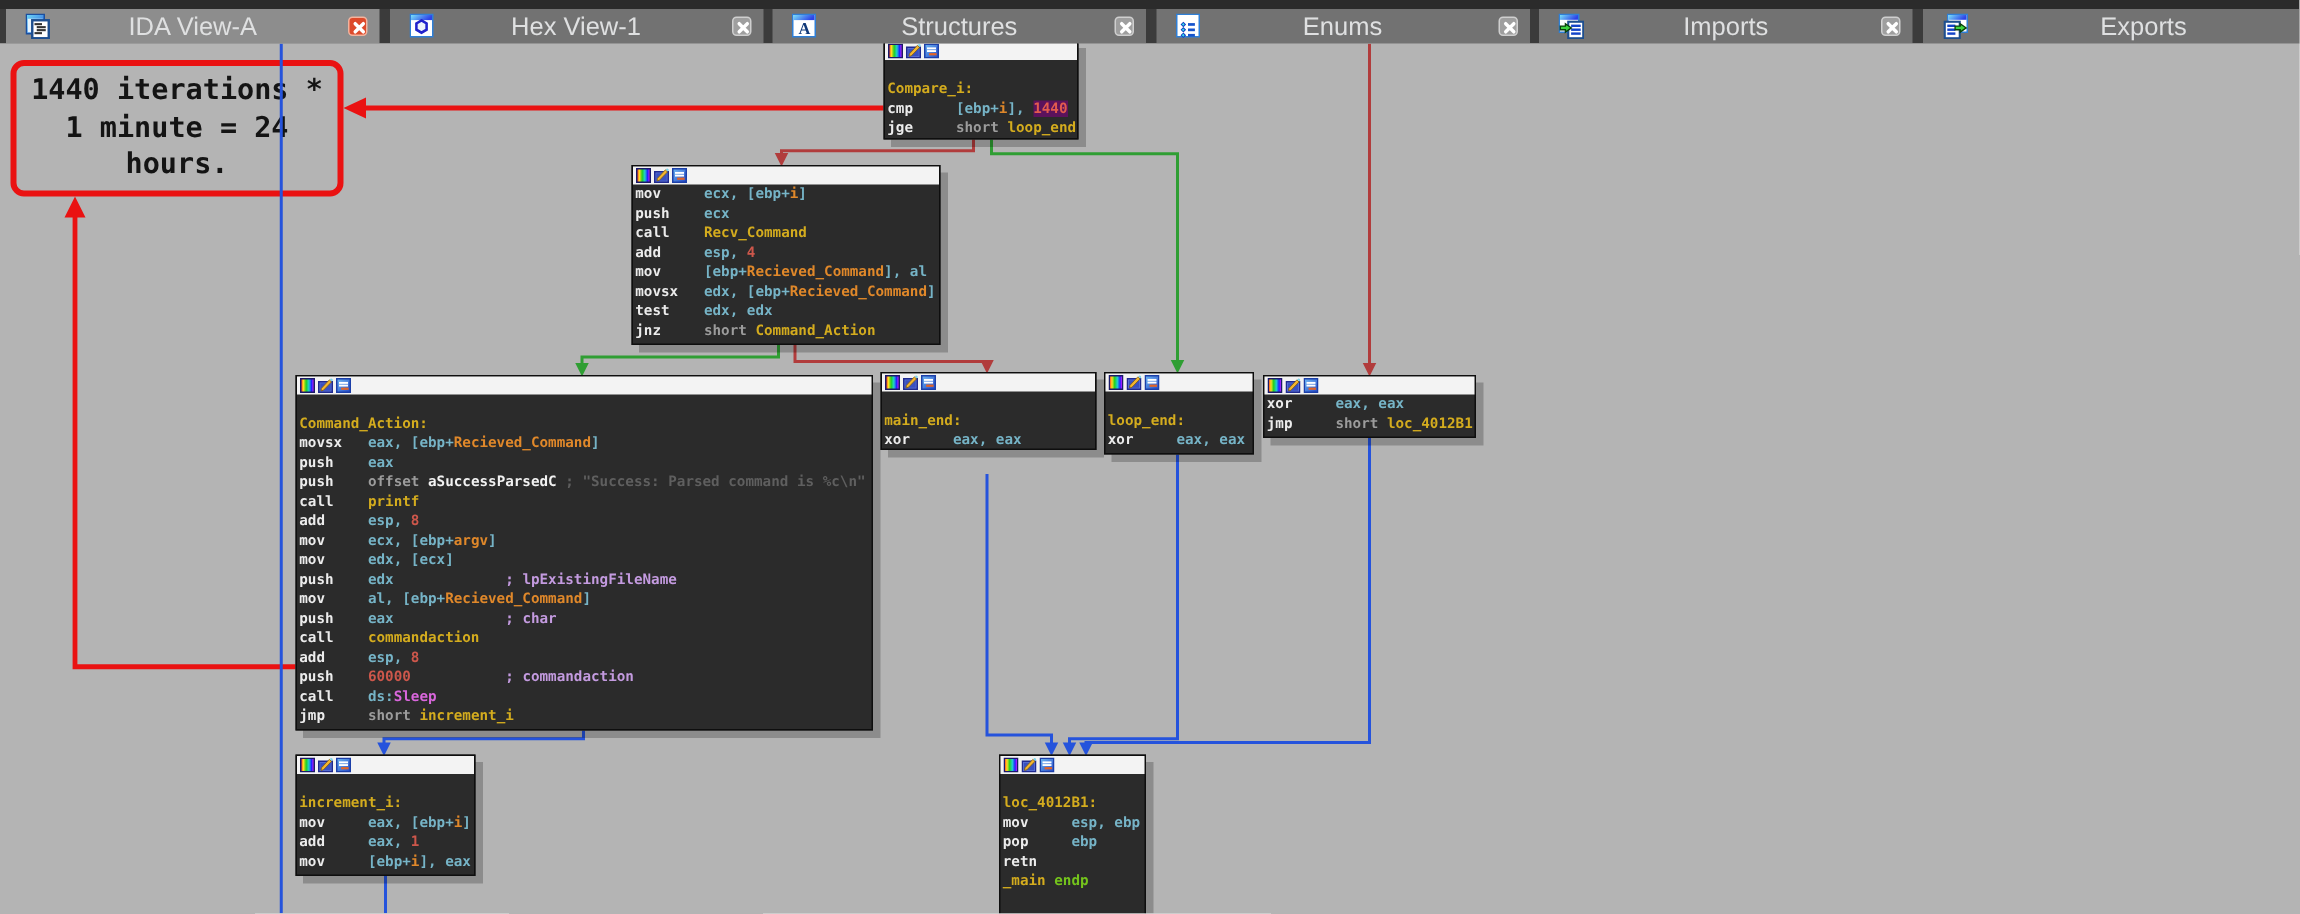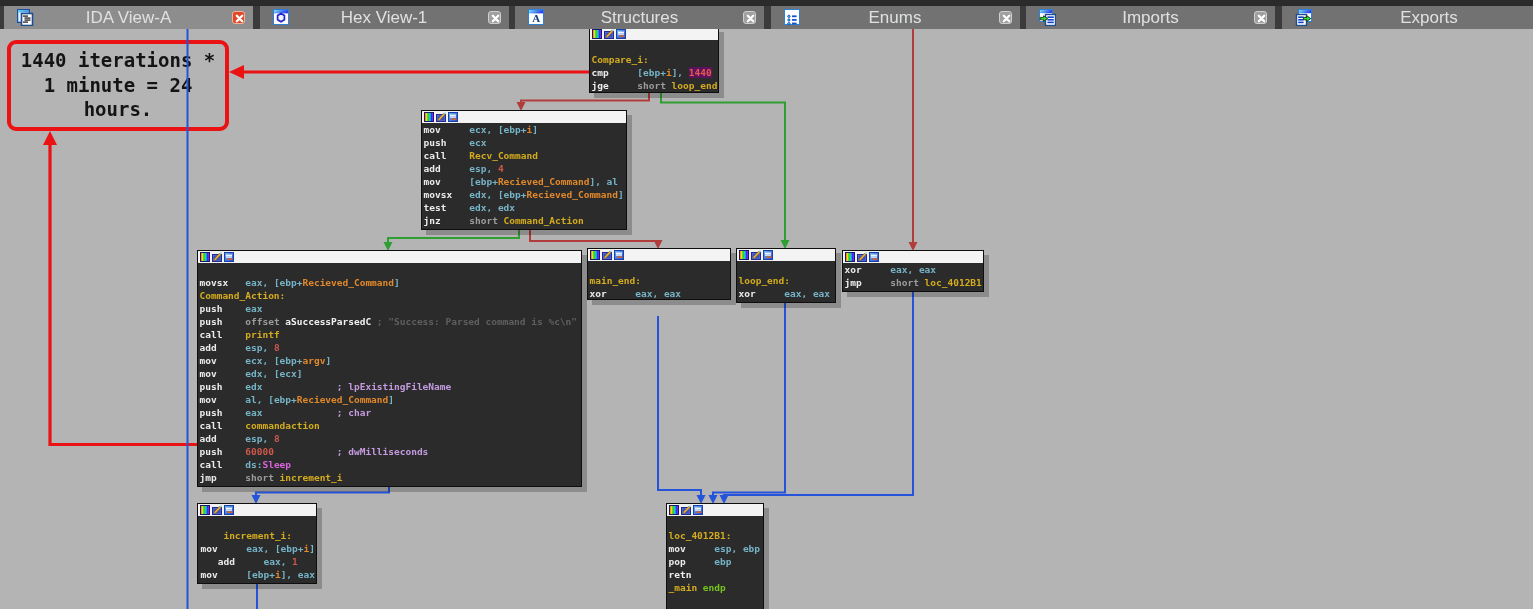--- a/index.html
+++ b/index.html
@@ -326,34 +326,34 @@
      <rect x="3.4" y="6.4" width="5" height="1.5" fill="#e06428"></rect>
      <defs>
                   <linearGradient id="tvg" x1="0" y1="0" x2="1" y2="1">
        <stop offset="0" stop-color="#6db8f2"></stop>
                     <stop offset="1" stop-color="#2448c8"></stop>
                   </linearGradient>
                 </defs>
               </svg></span></div>
           <div class="node-body">
             <div class="asmline"></div>
+            <div class="asmline"><span class="t-loc">Command_Action:</span></div>
             <div class="asmline"><span class="t-mn">movsx</span><span class="t-mn">   </span><span class="t-reg">eax, [ebp+</span><span class="t-var">Recieved_Command</span><span class="t-reg">]</span></div>
-            <div class="asmline"><span class="t-loc">Command_Action:</span></div>
             <div class="asmline"><span class="t-mn">push</span><span class="t-mn">    </span><span class="t-reg">eax</span></div>
             <div class="asmline"><span class="t-mn">push</span><span class="t-mn">    </span><span class="t-kw">offset </span><span class="t-str">aSuccessParsedC</span><span class="t-cmtg"> ; "Success: Parsed command is %c\n"</span></div>
             <div class="asmline"><span class="t-mn">call</span><span class="t-mn">    </span><span class="t-loc">printf</span></div>
             <div class="asmline"><span class="t-mn">add</span><span class="t-mn">     </span><span class="t-reg">esp, </span><span class="t-num">8</span></div>
             <div class="asmline"><span class="t-mn">mov</span><span class="t-mn">     </span><span class="t-reg">ecx, [ebp+</span><span class="t-var">argv</span><span class="t-reg">]</span></div>
             <div class="asmline"><span class="t-mn">mov</span><span class="t-mn">     </span><span class="t-reg">edx, [ecx]</span></div>
             <div class="asmline"><span class="t-mn">push</span><span class="t-mn">    </span><span class="t-reg">edx</span><span class="t-mn">             </span><span class="t-cmt">; lpExistingFileName</span></div>
             <div class="asmline"><span class="t-mn">mov</span><span class="t-mn">     </span><span class="t-reg">al, [ebp+</span><span class="t-var">Recieved_Command</span><span class="t-reg">]</span></div>
             <div class="asmline"><span class="t-mn">push</span><span class="t-mn">    </span><span class="t-reg">eax</span><span class="t-mn">             </span><span class="t-cmt">; char</span></div>
             <div class="asmline"><span class="t-mn">call</span><span class="t-mn">    </span><span class="t-loc">commandaction</span></div>
             <div class="asmline"><span class="t-mn">add</span><span class="t-mn">     </span><span class="t-reg">esp, </span><span class="t-num">8</span></div>
-            <div class="asmline"><span class="t-mn">push</span><span class="t-mn">    </span><span class="t-num">60000</span><span class="t-mn">           </span><span class="t-cmt">; dwMilliseconds</span></div>
+            <div class="asmline"><span class="t-mn">push</span><span class="t-mn">    </span><span class="t-num">60000</span><span class="t-mn">           </span><span class="t-cmt">; commandaction</span></div>
             <div class="asmline"><span class="t-mn">call</span><span class="t-mn">    </span><span class="t-reg">ds:</span><span class="t-imp">Sleep</span></div>
             <div class="asmline"><span class="t-mn">jmp</span><span class="t-mn">     </span><span class="t-kw">short </span><span class="t-loc">increment_i</span></div>
           </div>
         </div>
         <div class="node" style="left: 587px; top: 219px; width: 144px; height: 52px;">
           <div class="node-title"><span><svg width="10" height="10" viewBox="0 0 10 10" style="position: absolute; left: 1.5px; top: 0.5px;">
      <rect x="0.5" y="0.5" width="9" height="9" fill="url(#pal)" stroke="#1a1a6a"></rect>
      <defs>
                   <linearGradient id="pal" x1="0" y1="0" x2="1" y2="0">
        <stop offset="0" stop-color="#ff2020"></stop>
@@ -452,21 +452,21 @@
        <stop offset="0" stop-color="#6db8f2"></stop>
                     <stop offset="1" stop-color="#2448c8"></stop>
                   </linearGradient>
                 </defs>
               </svg></span></div>
           <div class="node-body">
             <div class="asmline"><span class="t-mn">xor</span><span class="t-mn">     </span><span class="t-reg">eax, eax</span></div>
             <div class="asmline"><span class="t-mn">jmp</span><span class="t-mn">     </span><span class="t-kw">short </span><span class="t-loc">loc_4012B1</span></div>
           </div>
         </div>
-        <div class="node" style="left: 197px; top: 474px; width: 120px; height: 81px; text-align: center;">
+        <div class="node" style="left: 197px; top: 474px; width: 120px; height: 81px;">
           <div class="node-title"><span><svg width="10" height="10" viewBox="0 0 10 10" style="position: absolute; left: 1.5px; top: 0.5px;">
      <rect x="0.5" y="0.5" width="9" height="9" fill="url(#pal)" stroke="#1a1a6a"></rect>
      <defs>
                   <linearGradient id="pal" x1="0" y1="0" x2="1" y2="0">
        <stop offset="0" stop-color="#ff2020"></stop>
                     <stop offset="0.2" stop-color="#ffe020"></stop>
        <stop offset="0.4" stop-color="#20d020"></stop>
                     <stop offset="0.6" stop-color="#20d0d0"></stop>
        <stop offset="0.8" stop-color="#2020ff"></stop>
                     <stop offset="1" stop-color="#ff20ff"></stop>

